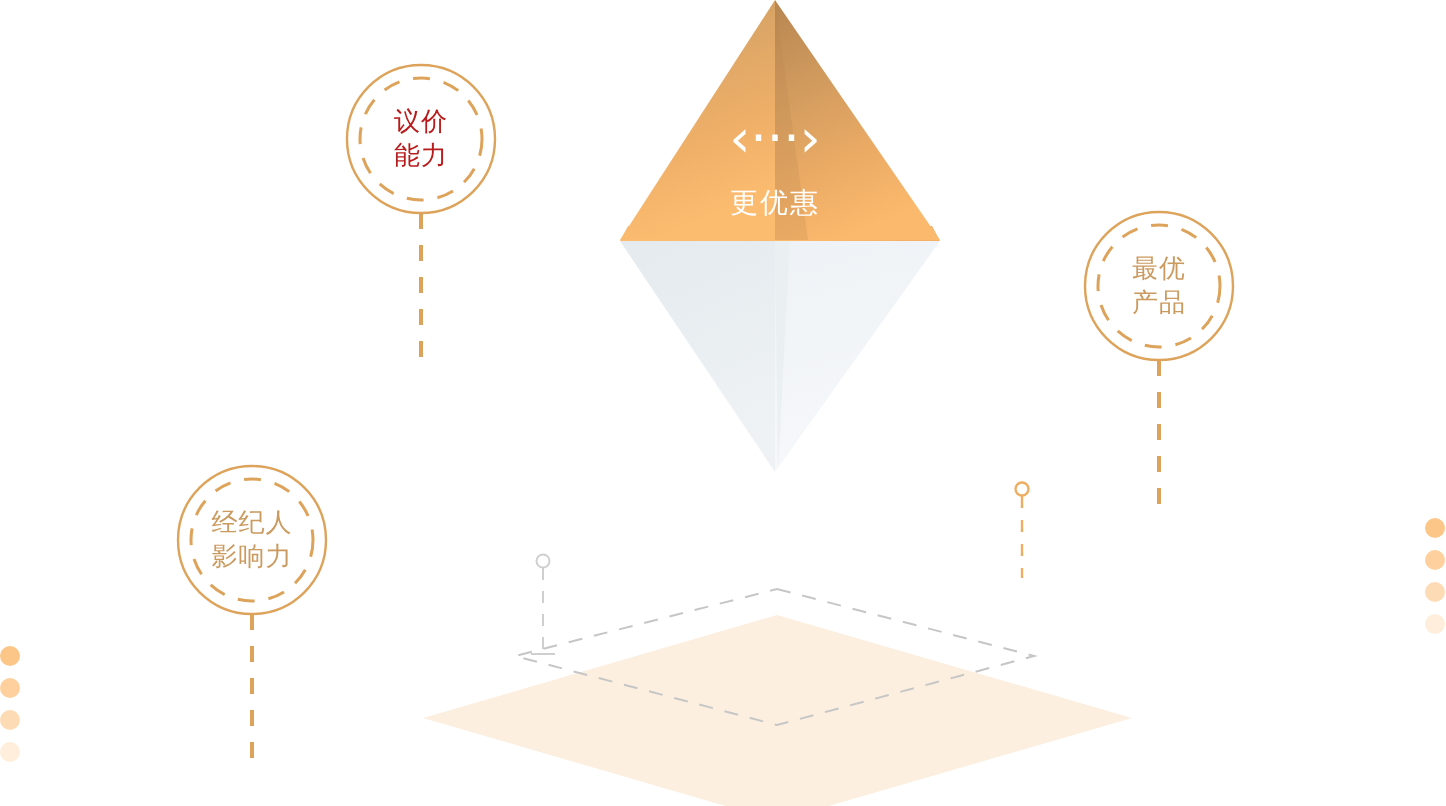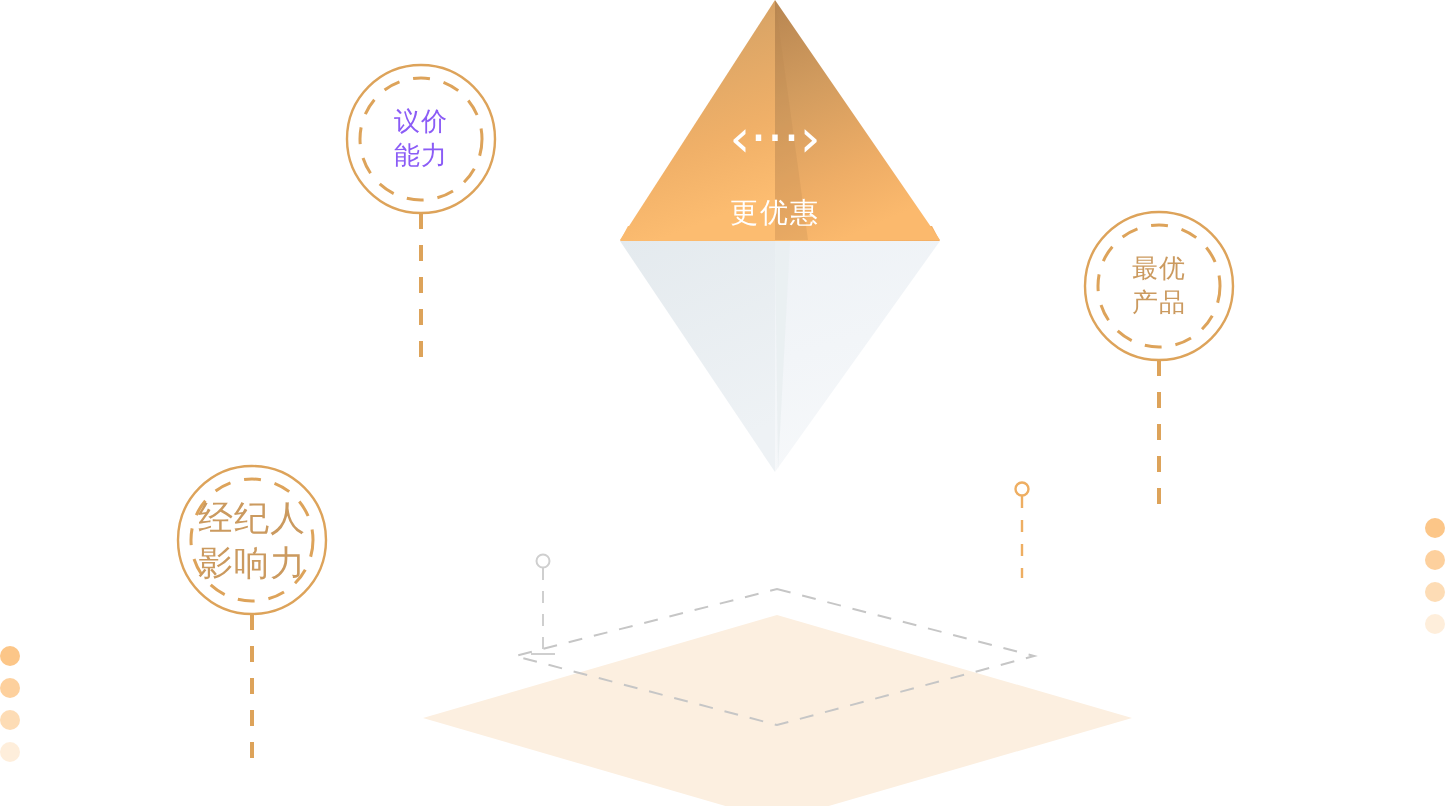--- a/index.html
+++ b/index.html
@@ -28,21 +28,20 @@
     color:#ffffff;
     font-weight:400;
     letter-spacing:0px;
     user-select:none;
   }
   .pyr-label{
     position:absolute;
     color:#ffffff;
     letter-spacing:2px;
     white-space:nowrap;
-    margin-top:10px;
   }
   .edge-dot{position:absolute;border-radius:50%;}
 </style>
 </head>
 <body>
 
 <div id="stage">
 
   <svg class="layer" viewBox="0 0 1446 806">
 
@@ -127,28 +126,28 @@
     </g>
 
     <g>
       <line x1="1159" y1="360" x2="1159" y2="510" stroke="#dda35a" stroke-width="4" stroke-dasharray="16 16"></line>
       <circle cx="1159" cy="286" r="74" fill="#ffffff" stroke="#dda35a" stroke-width="2.4"></circle>
       <circle cx="1159" cy="286" r="61" fill="none" stroke="#dda35a" stroke-width="3" stroke-dasharray="17 14"></circle>
     </g>
   </svg>
 
   <div class="badge" style="left:347px; top:65px; width:148px; height:148px;">
-    <div class="badge-text" style="font-size:26px; color:#8b5cf6;">
+    <div class="badge-text" style="font-size:26px; color:#b91c1c;">
       <span>议价</span>
       <span>能力</span>
     </div>
   </div>
 
   <div class="badge" style="left:178px; top:466px; width:148px; height:148px;">
-    <div class="badge-text" style="font-size:35px; color:#cb9a5f;">
+    <div class="badge-text" style="font-size:26px; color:#cb9a5f;">
       <span>经纪人</span>
       <span>影响力</span>
     </div>
   </div>
 
   <div class="badge" style="left:1085px; top:212px; width:148px; height:148px;">
     <div class="badge-text" style="font-size:26px; color:#cb9a5f;text-align:center;">
       <span>最优</span>
       <span>产品</span>
     </div>

